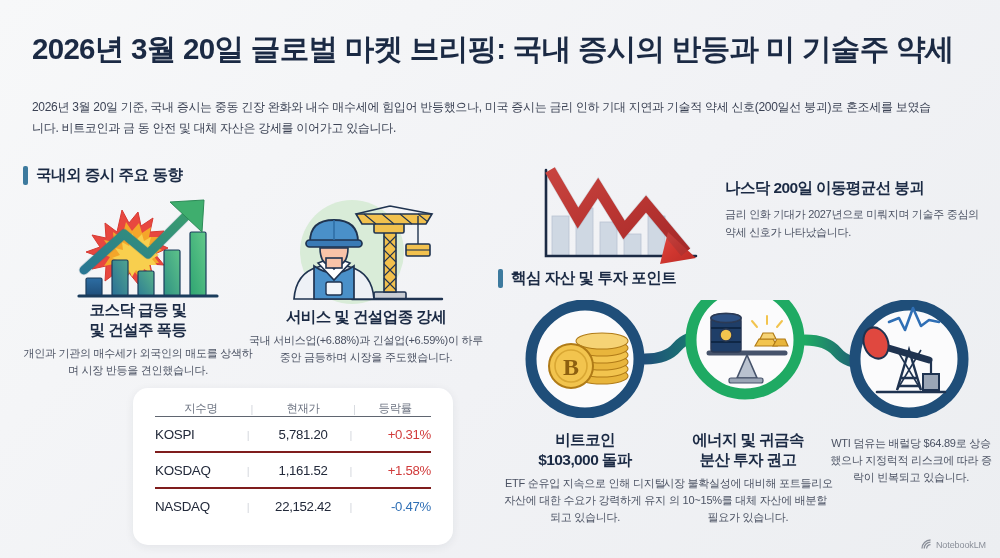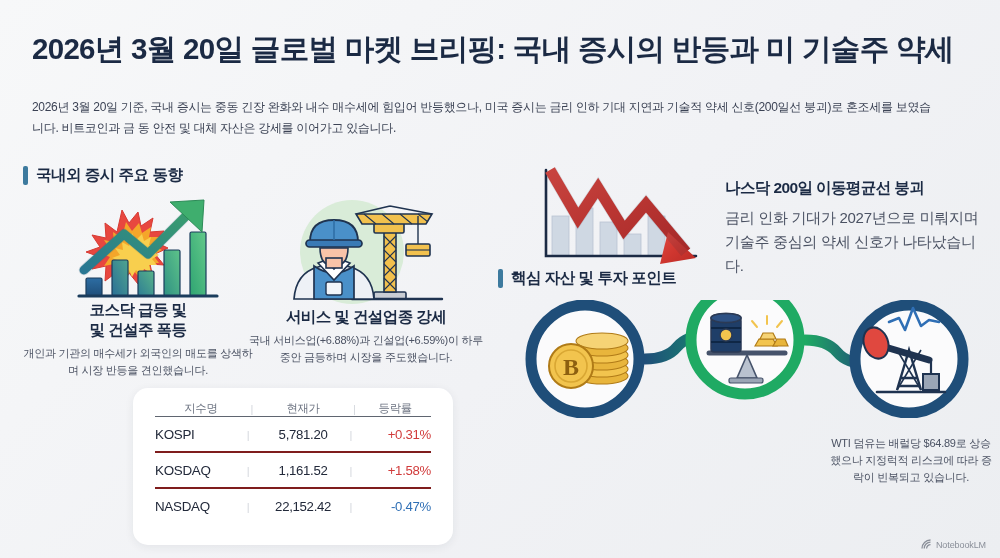--- a/index.html
+++ b/index.html
@@ -84,21 +84,21 @@
   .up   { color: #d13b3b; }
   .down { color: #2f6fb5; }
 
   
   #nasdaq-text { position: absolute; left: 725px; top: 178px; width: 265px; }
   #nasdaq-text .h {
     font-size: 15.5px; font-weight: 700; color: #1b2a44;
     letter-spacing: -0.6px; white-space: nowrap;
   }
   #nasdaq-text .b {
-    font-size: 15px; color: #4b5263; line-height: 1.6;
+    font-size: 11px; color: #4b5263; line-height: 1.6;
     margin-top: 7px; letter-spacing: -0.3px;
   }
 
   
   #watermark {
     position: absolute; right: 14px; bottom: 8px;
     display: flex; align-items: center; gap: 4px;
     font-size: 9px; color: #8a8f99; letter-spacing: -0.1px;
   }
 </style>
@@ -355,21 +355,35 @@
 
         <rect x="418" y="74" width="16" height="16" fill="#9aa5b5" stroke="#1f3350" stroke-width="2"></rect>
         <path d="M426 60 V74" stroke="#1f3350" stroke-width="2.2"></path>
         <path d="M372 92 H440" stroke="#1f3350" stroke-width="2.6" stroke-linecap="round"></path>
 
         <path d="M384 22 L394 18 L400 30 L408 8 L416 26 L424 20 L434 22" fill="none" stroke="#2f6fb5" stroke-width="2.6" stroke-linejoin="round" stroke-linecap="round"></path>
       </g>
     </svg>
   </div>
 
-
+  <div class="card" style="left:500px; top:430px; width:170px;">
+    <div class="cap-title">
+      <span>비트코인</span><br>
+      <span>$103,000 돌파</span>
+    </div>
+    <div class="cap-body">ETF 순유입 지속으로 인해 디지털 자산에 대한 수요가 강력하게 유지되고 있습니다.</div>
+  </div>
+
+  <div class="card" style="left:663px; top:430px; width:170px;">
+    <div class="cap-title">
+      <span>에너지 및 귀금속</span><br>
+      <span>분산 투자 권고</span>
+    </div>
+    <div class="cap-body">시장 불확실성에 대비해 포트들리오의 10~15%를 대체 자산에 배분할 필요가 있습니다.</div>
+  </div>
 
   <div class="card" style="left:826px; top:430px; width:170px;">
     <div class="cap-body">WTI 덤유는 배럴당 $64.89로 상승했으나 지정럭적 리스크에 따라 증락이 빈복되고 있습니다.</div>
   </div>
 
   <div id="watermark">
     <svg width="11" height="11" viewBox="0 0 11 11">
       <path d="M1 9.5 A8.5 8.5 0 0 1 9.5 1" fill="none" stroke="#8a8f99" stroke-width="1.3"></path>
       <path d="M3.2 9.5 A6.3 6.3 0 0 1 9.5 3.2" fill="none" stroke="#8a8f99" stroke-width="1.3"></path>
       <path d="M5.6 9.5 A3.9 3.9 0 0 1 9.5 5.6" fill="none" stroke="#8a8f99" stroke-width="1.3"></path>

